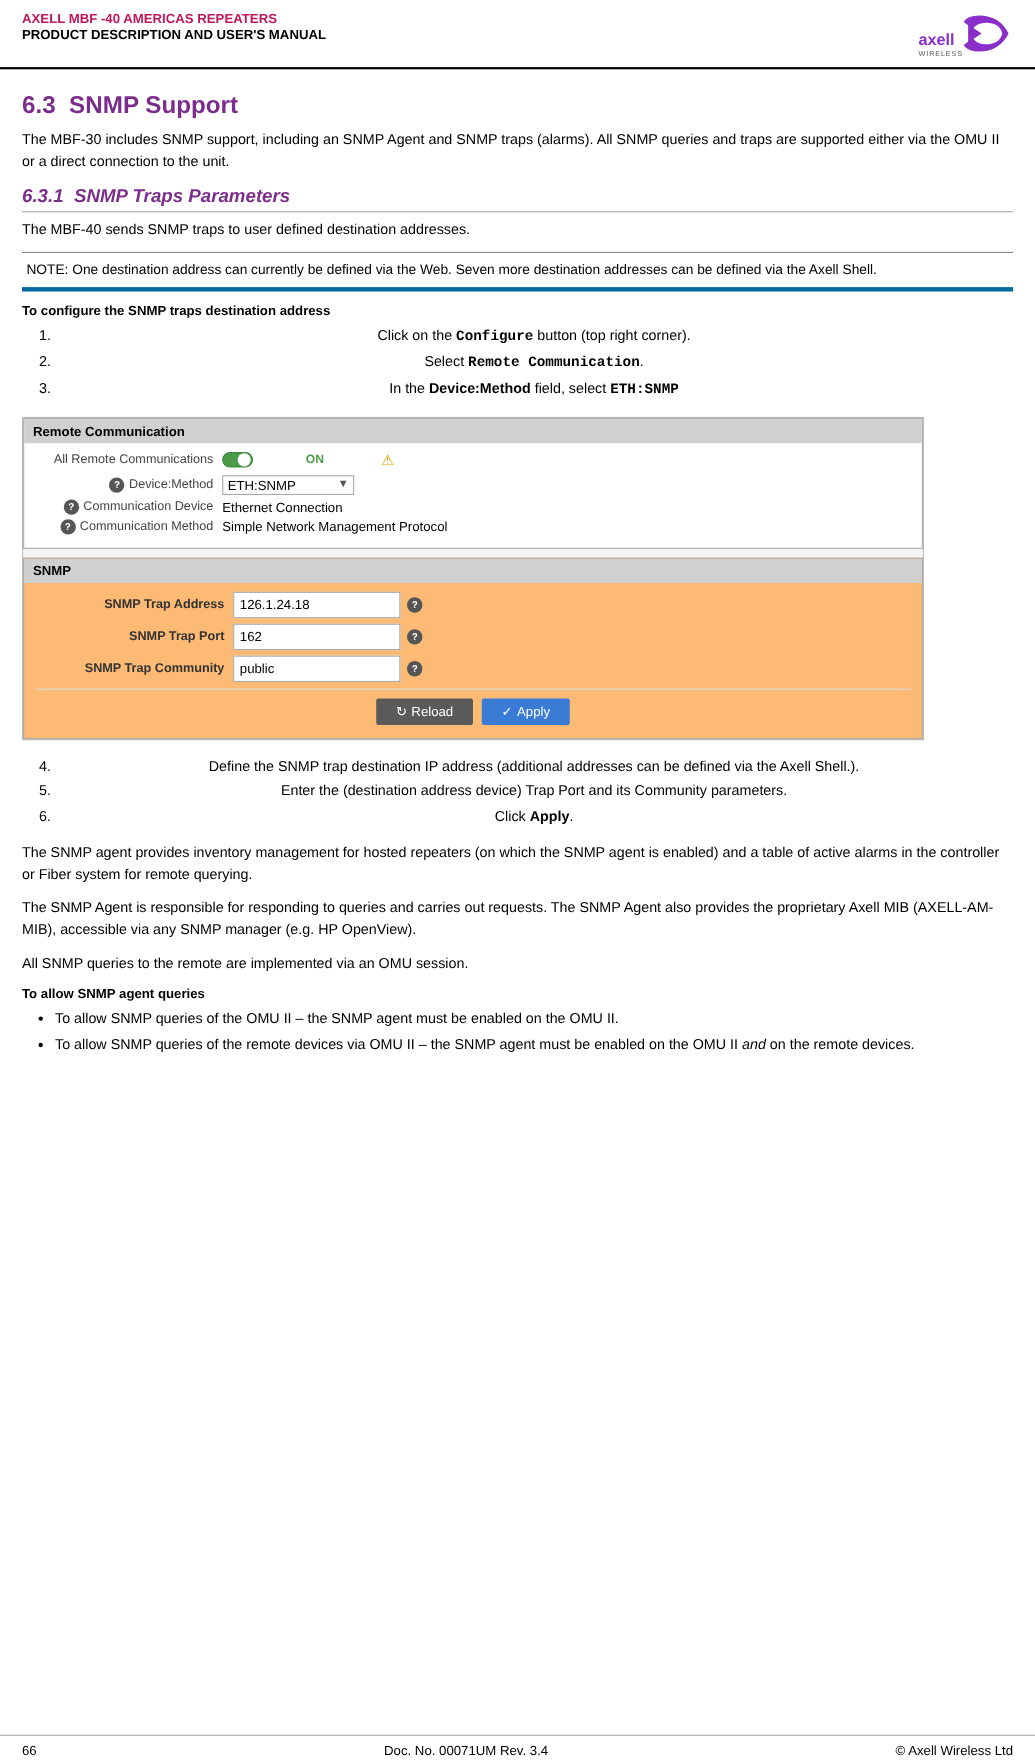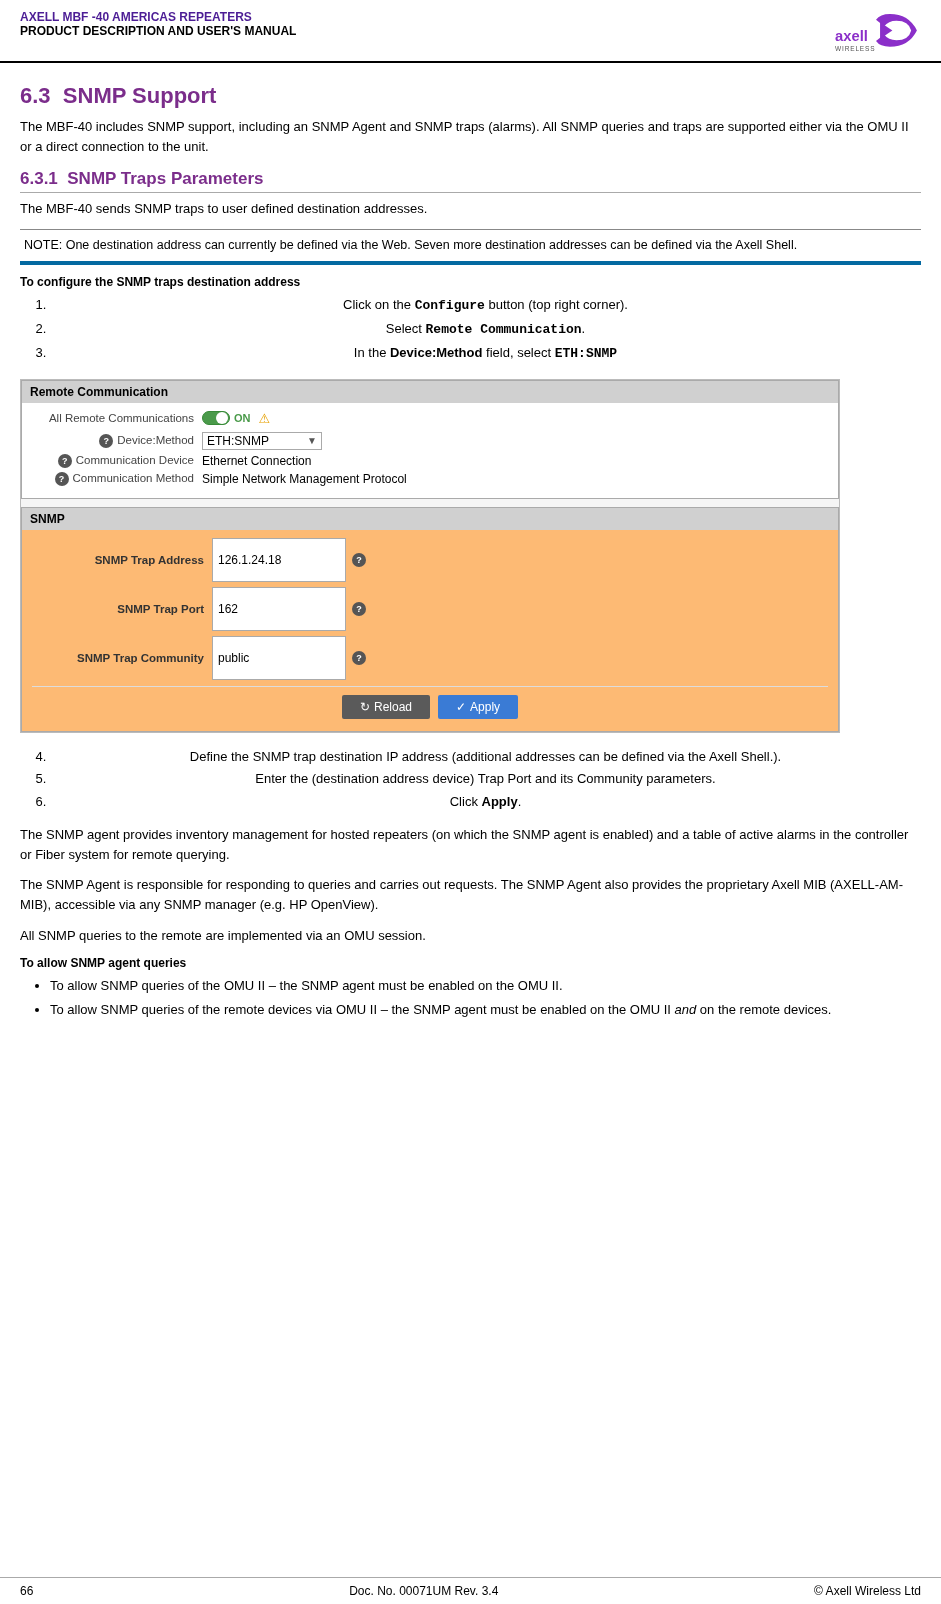--- a/index.html
+++ b/index.html
@@ -26,21 +26,21 @@
       padding: 10px 20px 6px 20px;
       border-bottom: 2px solid #000;
     }
     .header-text-block {
       display: flex;
       flex-direction: column;
     }
     .header-line1 {
       font-size: 12px;
       font-weight: bold;
-      color: #4c1d95;
+      color: #be185d;
     }
     .header-line2 {
       font-size: 12px;
       font-weight: bold;
       color: #000;
     }
     .logo-area {
       display: flex;
       align-items: center;
     }
@@ -71,20 +71,21 @@
 
     
     .section-h2 {
       font-size: 17px;
       font-weight: bold;
       color: #7B2D8B;
       margin-top: 12px;
       margin-bottom: 6px;
       border-bottom: 1px solid #aaa;
       padding-bottom: 3px;
+      font-style: italic;
     }
 
     
     .note-box {
       border-top: 1px solid #888;
       border-bottom: 4px solid #0369a1;
       padding: 6px 4px;
       margin-bottom: 10px;
       font-size: 12.5px;
       line-height: 1.5;
@@ -239,23 +240,23 @@
       width: 180px;
       text-align: right;
       padding-right: 8px;
       font-size: 11.5px;
       font-weight: bold;
       color: #333;
     }
     .snmp-input {
       border: 1px solid #aaa;
       background: #fff;
-      padding: 14px 5px;
-      font-size: 12px;
-      width: 134px;
+      padding: 4px 5px;
+      font-size: 12px;
+      width: 152px;
       display: inline-block;
     }
     .snmp-actions {
       display: flex;
       justify-content: center;
       gap: 8px;
       padding: 8px 0 4px 0;
       border-top: 1px solid #ddd;
       margin-top: 6px;
     }
@@ -327,21 +328,21 @@
         <text x="5" y="50" font-family="Arial" font-size="8" fill="#555" letter-spacing="1">WIRELESS</text>
       </svg>
     </div>
   </div>
 
   <div class="content">
 
     <div class="section-h1">
       <span>6.3</span>&nbsp;&nbsp;<span>SNMP Support</span>
     </div>
-    <p class="body-para">The MBF-40 includes SNMP support, including an SNMP Agent and SNMP traps (alarms). All SNMP queries and traps are supported either via the OMU II or a direct connection to the unit.</p>
+    <p class="body-para">The MBF-30 includes SNMP support, including an SNMP Agent and SNMP traps (alarms). All SNMP queries and traps are supported either via the OMU II or a direct connection to the unit.</p>
 
     <div class="section-h2">
       <span>6.3.1</span>&nbsp;&nbsp;<span>SNMP Traps Parameters</span>
     </div>
     <p class="body-para">The MBF-40 sends SNMP traps to user defined destination addresses.</p>
 
     <div class="note-box">
       <span>NOTE: One destination address can currently be defined via the Web. Seven more destination addresses can be defined via the Axell Shell.</span>
     </div>
 
@@ -360,21 +361,21 @@
     </ol>
 
     <div class="ui-screenshot">
 
       <div class="rc-panel">
         <div class="rc-panel-header">Remote Communication</div>
         <div class="rc-panel-body">
 
           <div class="rc-toggle-row">
             <div class="rc-row-label">All Remote Communications</div>
-            <div style="display:flex;align-items:center;">
+            <div style="display:flex;align-items:center;gap:44px;">
               <div class="toggle-slider"></div>
               <span style="font-size:11px;font-weight:bold;color:#4a9a4a;margin-right:4px;">ON</span>
               <span class="warning-icon">⚠</span>
             </div>
           </div>
 
           <div class="rc-row">
             <div class="rc-row-label">
               <span class="info-icon">?</span><span>Device:Method</span>
             </div>

